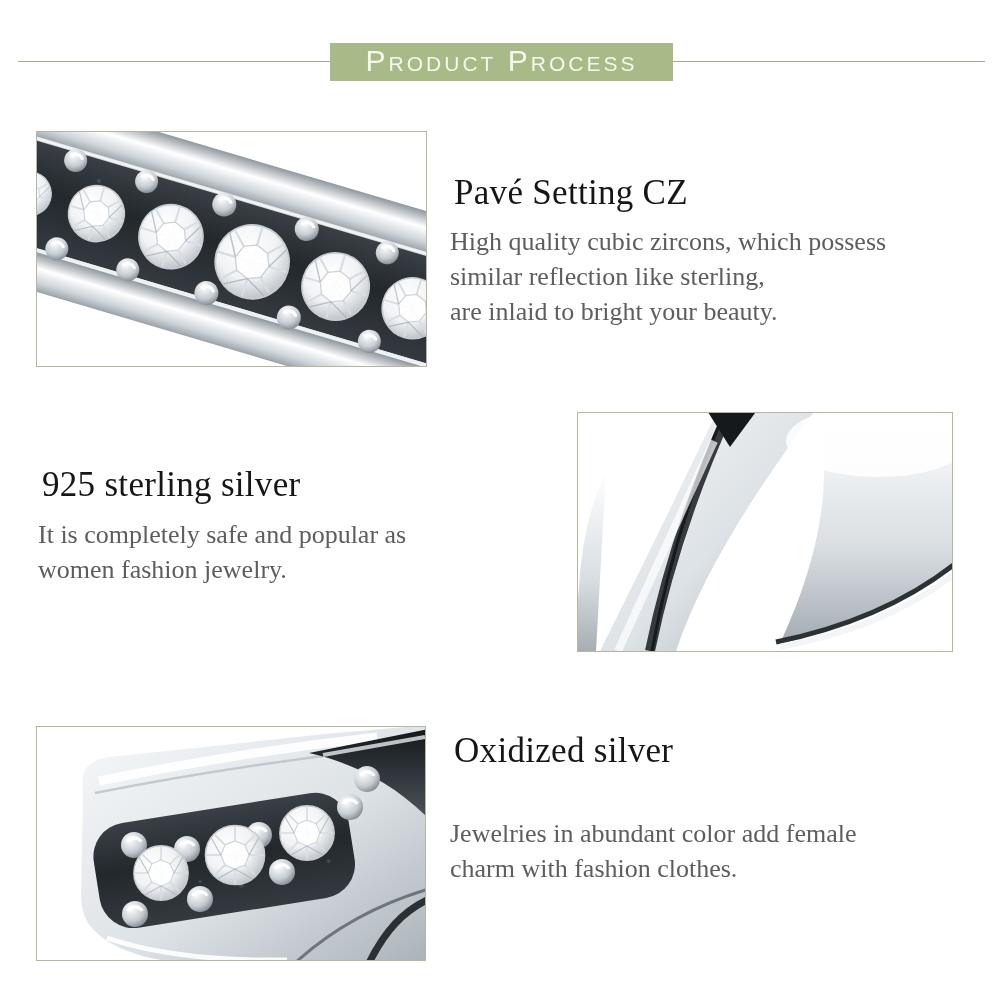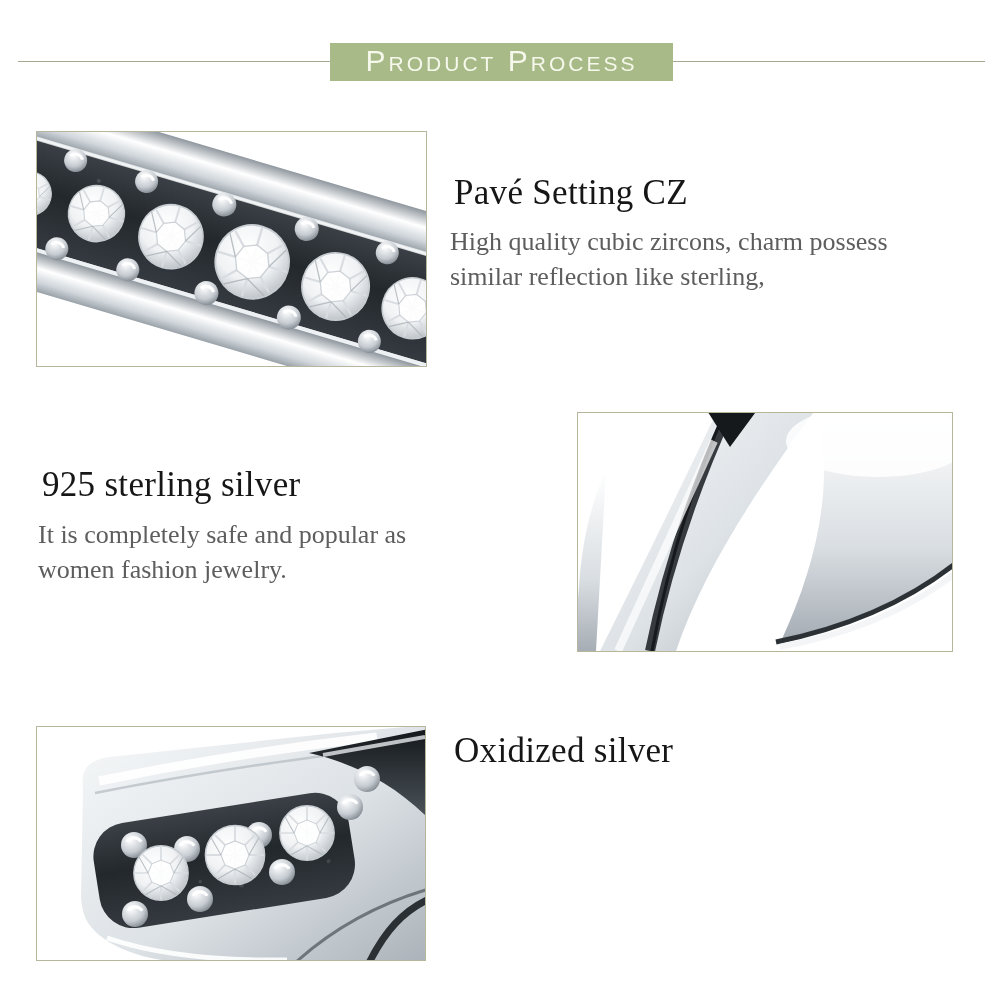--- a/index.html
+++ b/index.html
@@ -159,22 +159,23 @@
         <use href="#cz" transform="translate(225,2) scale(0.92)"></use>
         <use href="#cz" transform="translate(312,2) scale(0.84)"></use>
         <use href="#cz" transform="translate(392,1) scale(0.76)"></use>
         <use href="#cz" transform="translate(465,0) scale(0.70)"></use>
       </g>
     </svg>
   </figure>
 
   <h2 class="sec-heading h1">Pavé Setting CZ</h2>
   <div class="sec-body b1">
-    <div>High quality cubic zircons, charm possess</div>
+    <div>High quality cubic zircons, which possess</div>
     <div>similar reflection like sterling,</div>
+    <div>are inlaid to bright your beauty.</div>
   </div>
 
   <h2 class="sec-heading h2">925 sterling silver</h2>
   <div class="sec-body b2">
     <div>It is completely safe and popular as</div>
     <div>women fashion jewelry.</div>
   </div>
 
   <figure class="photo photo2">
     <svg viewBox="0 0 374 238" preserveAspectRatio="none">
@@ -221,14 +222,18 @@
       <use href="#cz" transform="translate(124,146) scale(0.68)"></use>
       <use href="#cz" transform="translate(198,128) scale(0.74)"></use>
       <use href="#cz" transform="translate(270,106) scale(0.68)"></use>
       <path d="M332,236 C348,204 366,184 392,172" stroke="#2b3034" stroke-width="7" fill="none"></path>
       <path d="M258,236 C300,198 344,176 392,162" stroke="#4b5258" stroke-width="3" fill="none" opacity=".7"></path>
       <path d="M70,211 C120,228 180,234 250,233" stroke="#ffffff" stroke-width="5" fill="none" opacity=".9"></path>
     </svg>
   </figure>
 
   <h2 class="sec-heading h3">Oxidized silver</h2>
+  <div class="sec-body b3">
+    <div>Jewelries in abundant color add female</div>
+    <div>charm with fashion clothes.</div>
+  </div>
 
 </div>
 
 </body></html>

